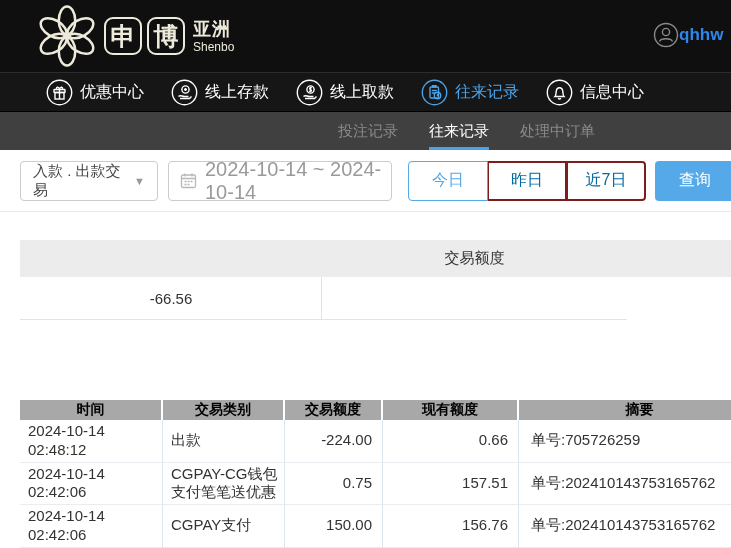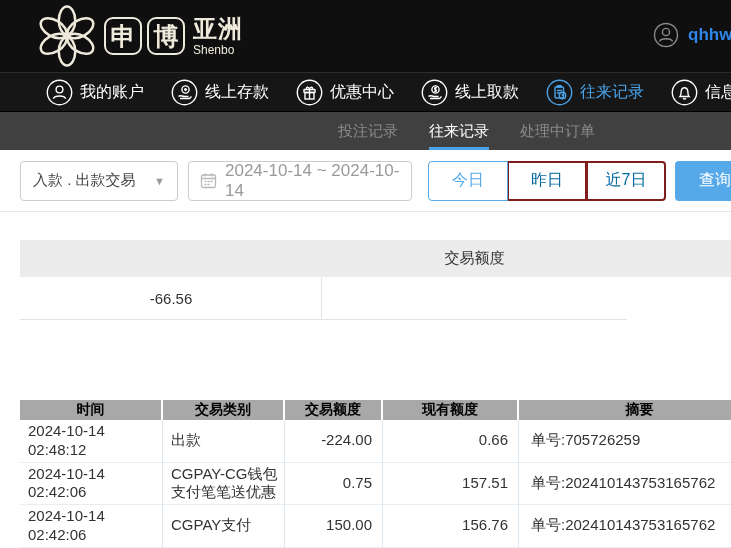--- a/index.html
+++ b/index.html
@@ -11,49 +11,49 @@
 
   
   .logo-bar { height:72px; background:#0f0f0f; display:flex; align-items:center; padding-left:36px; position:relative; }
   .flower { margin-right:6px; }
   .logo-box {
     width:38px; height:38px; border:2.5px solid #eeeadb; border-radius:9px;
     color:#eeeadb; font-size:25px; font-weight:bold; display:flex; align-items:center; justify-content:center;
     margin-right:5px;
   }
   .logo-region { margin-left:3px; color:#eeeadb; line-height:1; }
-  .logo-region .cn { font-size:24px; font-weight:bold; letter-spacing:1px; }
+  .logo-region .cn { font-size:18px; font-weight:bold; letter-spacing:1px; }
   .logo-region .en { font-size:12px; margin-top:3px; }
-  .user-block { position:absolute; left:653px; top:22px; display:flex; align-items:center; gap:9px; cursor:pointer; }
+  .user-block { position:absolute; left:653px; top:22px; display:flex; align-items:center; cursor:pointer; }
   .username { color:#2d86e8; font-size:17px; font-weight:bold; white-space:nowrap; }
 
   
   .main-nav {
     height:40px; background:#161616; border-top:1px solid #2c2c2c; border-bottom:1px solid #000;
     display:flex; align-items:center; padding-left:46px; gap:27px;
   }
   .nav-item { display:flex; align-items:center; gap:7px; color:#fff; font-size:16px; cursor:pointer; white-space:nowrap; flex:none; }
   .nav-item.active { color:#4aa3e8; }
 
   
   .subnav { height:38px; background:#404040; display:flex; padding-left:338px; gap:31px; }
   .subtab { height:38px; display:flex; align-items:center; color:#8a8a8a; font-size:15px; cursor:pointer; white-space:nowrap; }
   .subtab.active { color:#fff; border-bottom:3px solid #4aa3e8; padding-top:3px; }
 
   
   .filter-row { height:62px; display:flex; align-items:center; padding-left:20px; border-bottom:1px solid #e8e8e8; background:#fff; }
   .select-box {
-    width:158px; height:40px; border:1px solid #ccc; border-radius:4px;
+    width:138px; height:40px; border:1px solid #ccc; border-radius:4px;
     display:flex; align-items:center; justify-content:space-between; padding:0 12px; font-size:15px; color:#444; cursor:pointer;
     background:#fff; flex:none;
   }
   .caret { color:#999; font-size:11px; }
   .date-box {
     width:224px; height:40px; border:1px solid #ccc; border-radius:4px; margin-left:10px;
-    display:flex; align-items:center; gap:8px; padding-left:11px; font-size:17px; color:#9a9a9a; cursor:pointer; background:#fff; flex:none;
+    display:flex; align-items:center; gap:8px; padding-left:11px; font-size:20px; color:#9a9a9a; cursor:pointer; background:#fff; flex:none;
   }
   .range-group { display:flex; margin-left:8px; flex:none; }
   .range-btn {
     width:80px; height:40px; background:#fff; border:2px solid #7f1d1d; color:#0369a1; font-size:16px; cursor:pointer;
     margin-left:-1px; font-family:inherit;
   }
   .range-btn:first-child { margin-left:8px; border-radius:4px 0 0 4px; }
   .range-btn:last-child { border-radius:0 4px 4px 0; }
   .range-btn.active { border:1px solid #55a9e8; color:#55a9e8; position:relative; z-index:2; }
   .query-btn {
@@ -120,53 +120,43 @@
         <circle cx="13" cy="13" r="11.5"></circle>
         <circle cx="13" cy="10" r="3.6"></circle>
         <path d="M6.5 19.5 C 8 15.8, 18 15.8, 19.5 19.5"></path>
       </svg>
     </span>
     <span class="username">qhhw</span>
   </span>
 </header>
 
 <nav class="main-nav">
-  <span class="nav-item">
-    <span>
-      <svg width="27" height="27" viewBox="0 0 27 27" fill="none" stroke="#fff" stroke-width="1.4">
-        <circle cx="13.5" cy="13.5" r="12.2"></circle>
-        <circle cx="13.5" cy="10.5" r="3.4"></circle>
-        <path d="M7.3 19.6 C 8.8 16.2, 18.2 16.2, 19.7 19.6"></path>
-      </svg>
-    </span>
-    <span>我的账户</span>
+
+  <span class="nav-item">
+    <span>
+      <svg width="27" height="27" viewBox="0 0 27 27" fill="none" stroke="#fff" stroke-width="1.4">
+        <circle cx="13.5" cy="13.5" r="12.2"></circle>
+        <rect x="8" y="10.5" width="11" height="3" rx="0.5"></rect>
+        <rect x="9" y="13.5" width="9" height="6.5"></rect>
+        <path d="M13.5 10.5 V 20 M10.8 10.3 C 9.5 8.2, 12.5 6.8, 13.5 10.3 M16.2 10.3 C 17.5 8.2, 14.5 6.8, 13.5 10.3"></path>
+      </svg>
+    </span>
+    <span>优惠中心</span>
   </span>
 
   <span class="nav-item">
     <span>
       <svg width="27" height="27" viewBox="0 0 27 27" fill="none" stroke="#fff" stroke-width="1.4">
         <circle cx="13.5" cy="13.5" r="12.2"></circle>
         <circle cx="14.5" cy="10.5" r="3.6"></circle>
         <path d="M13 10.5 h3 M14.5 9 v3"></path>
         <path d="M7.5 17.5 C 9.5 15.5, 11 17.5, 13.5 17.5 H 17.5 M9 19.5 H 18.5 L 20.5 17.5"></path>
       </svg>
     </span>
     <span>线上存款</span>
-  </span>
-
-  <span class="nav-item">
-    <span>
-      <svg width="27" height="27" viewBox="0 0 27 27" fill="none" stroke="#fff" stroke-width="1.4">
-        <circle cx="13.5" cy="13.5" r="12.2"></circle>
-        <rect x="8" y="10.5" width="11" height="3" rx="0.5"></rect>
-        <rect x="9" y="13.5" width="9" height="6.5"></rect>
-        <path d="M13.5 10.5 V 20 M10.8 10.3 C 9.5 8.2, 12.5 6.8, 13.5 10.3 M16.2 10.3 C 17.5 8.2, 14.5 6.8, 13.5 10.3"></path>
-      </svg>
-    </span>
-    <span>优惠中心</span>
   </span>
 
   <span class="nav-item">
     <span>
       <svg width="27" height="27" viewBox="0 0 27 27" fill="none" stroke="#fff" stroke-width="1.4">
         <circle cx="13.5" cy="13.5" r="12.2"></circle>
         <circle cx="14.5" cy="10.5" r="3.6"></circle>
         <path d="M15.8 8.8 c -1.8 -0.8, -3 0.6, -1.3 1.7 c 1.7 1.1, 0.5 2.5, -1.3 1.7 M14.5 8 v5"></path>
         <path d="M7.5 17.5 C 9.5 15.5, 11 17.5, 13.5 17.5 H 17.5 M9 19.5 H 18.5 L 20.5 17.5"></path>
       </svg>

